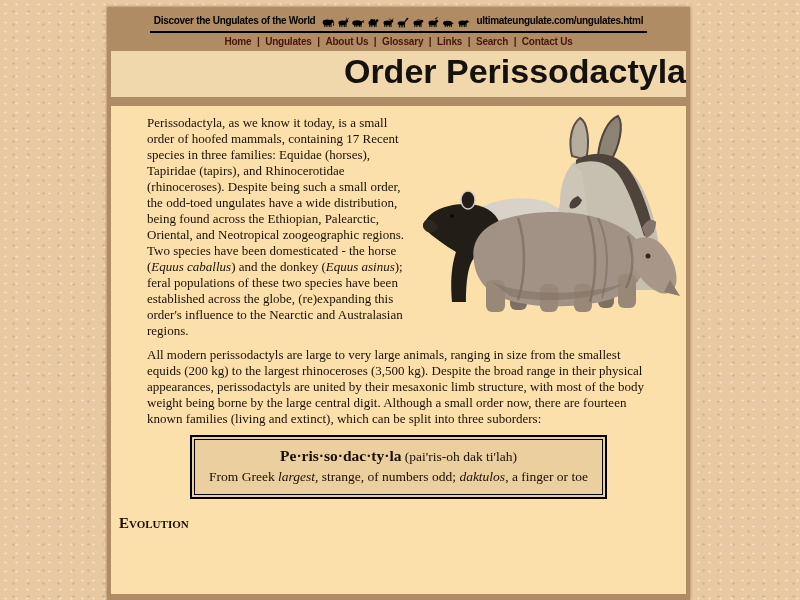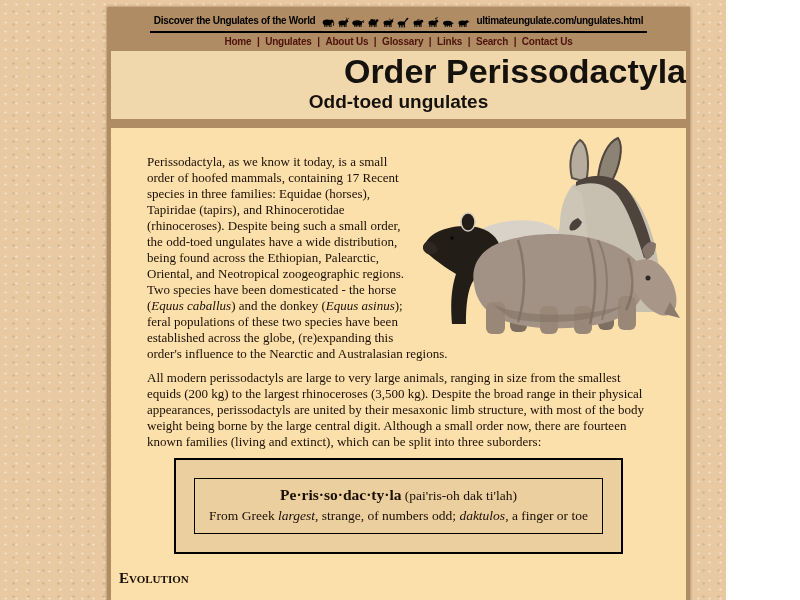--- a/index.html
+++ b/index.html
@@ -3,21 +3,21 @@
 <meta charset="utf-8">
 <style>
   :root{
     --page-bg:#e9c9a1; --band:#b08c64; --title-bg:#f1d7ac;
     --content-bg:#fce0ab; --box-bg:#eccf9f; --nav-text:#4e130a;
   }
   *{box-sizing:border-box;}
   html,body{margin:0;padding:0;}
   body{width:800px;height:600px;overflow:hidden;font-family:"Liberation Serif","DejaVu Serif",serif;}
   .desktop{
-    position:relative;width:726px;height:600px;
+    position:relative;width:800px;height:600px;
     background-color:var(--page-bg);
     background-image:
       radial-gradient(rgba(255,255,255,.38) 1px, transparent 1.6px),
       radial-gradient(rgba(148,104,62,.20) 1px, transparent 1.7px);
     background-size:11px 9px,15px 13px;
     background-position:0 0,6px 5px;
   }
   .column{
     position:absolute;left:107px;top:7px;width:583px;min-height:593px;
     background:var(--band);
@@ -50,26 +50,26 @@
     font-family:"Liberation Sans","DejaVu Sans",sans-serif;
     font-size:19px;font-weight:bold;line-height:1.05;margin-top:2px;color:#15110d;
   }
   
   .content-block{
     margin:9px 4px 0;background:var(--content-bg);
     padding:4px 6px 30px;color:#1a0f05;min-height:488px;
   }
   .animal-figure{float:right;width:258px;height:202px;margin:2px 0 6px 10px;}
   .body-p{font-size:13px;line-height:16px;margin:8px 30px;}
-  .body-p.first{margin-top:22px;}
+  .body-p.first{margin-top:5px;}
   .body-p.clear{clear:both;}
   .seg-i{font-style:italic;}
   .seg-b{font-weight:bold;}
   ol.suborders{margin:8px 30px;padding-left:22px;font-size:13px;line-height:16.5px;}
-  .pron-outer{display:table;margin:0 auto 10px;border:2px solid #000;background:var(--box-bg);padding:18px;}
+  .pron-outer{display:table;margin:0 auto 10px;border:2px solid #000;background:var(--box-bg);padding:2px;}
   .pron-inner{border:1px solid #000;padding:5px 14px 7px;text-align:center;font-size:13.5px;line-height:1.45;background:var(--box-bg);}
   .pron-line1 .seg-b{font-size:15.5px;}
   .section-heading{
     font-family:"Liberation Serif","DejaVu Serif",serif;
     font-variant:small-caps;font-size:15px;font-weight:bold;
     margin:16px 0 4px 2px;color:#1a0f05;
   }
 </style>
 </head>
 <body>
@@ -163,21 +163,20 @@
               <path d="M14.3,4.2 q1.6,0.3 1.6,1.6" stroke="black" stroke-width="1" fill="none"></path>
             </svg></span>
         <span>ultimateungulate.com/ungulates.html</span>
       </a>
     </div>
 
     <nav class="nav-row" id="nav-row"><a>Home</a><span class="nav-sep"> | </span><a>Ungulates</a><span class="nav-sep"> | </span><a>About Us</a><span class="nav-sep"> | </span><a>Glossary</a><span class="nav-sep"> | </span><a>Links</a><span class="nav-sep"> | </span><a>Search</a><span class="nav-sep"> | </span><a>Contact Us</a></nav>
 
     <header class="title-block">
       <h1 class="page-title">Order Perissodactyla</h1>
-      <div class="subtitle">Odd-toed ungulates</div>
     </header>
 
     <main class="content-block">
 
       <div class="animal-figure">
         <svg viewBox="0 0 258 202" width="258" height="202">
 
           <g>
             <rect x="116" y="140" width="13" height="52" rx="5" fill="#2b241f"></rect>
             <rect x="132" y="138" width="12" height="46" rx="5" fill="#1f1a16"></rect>

